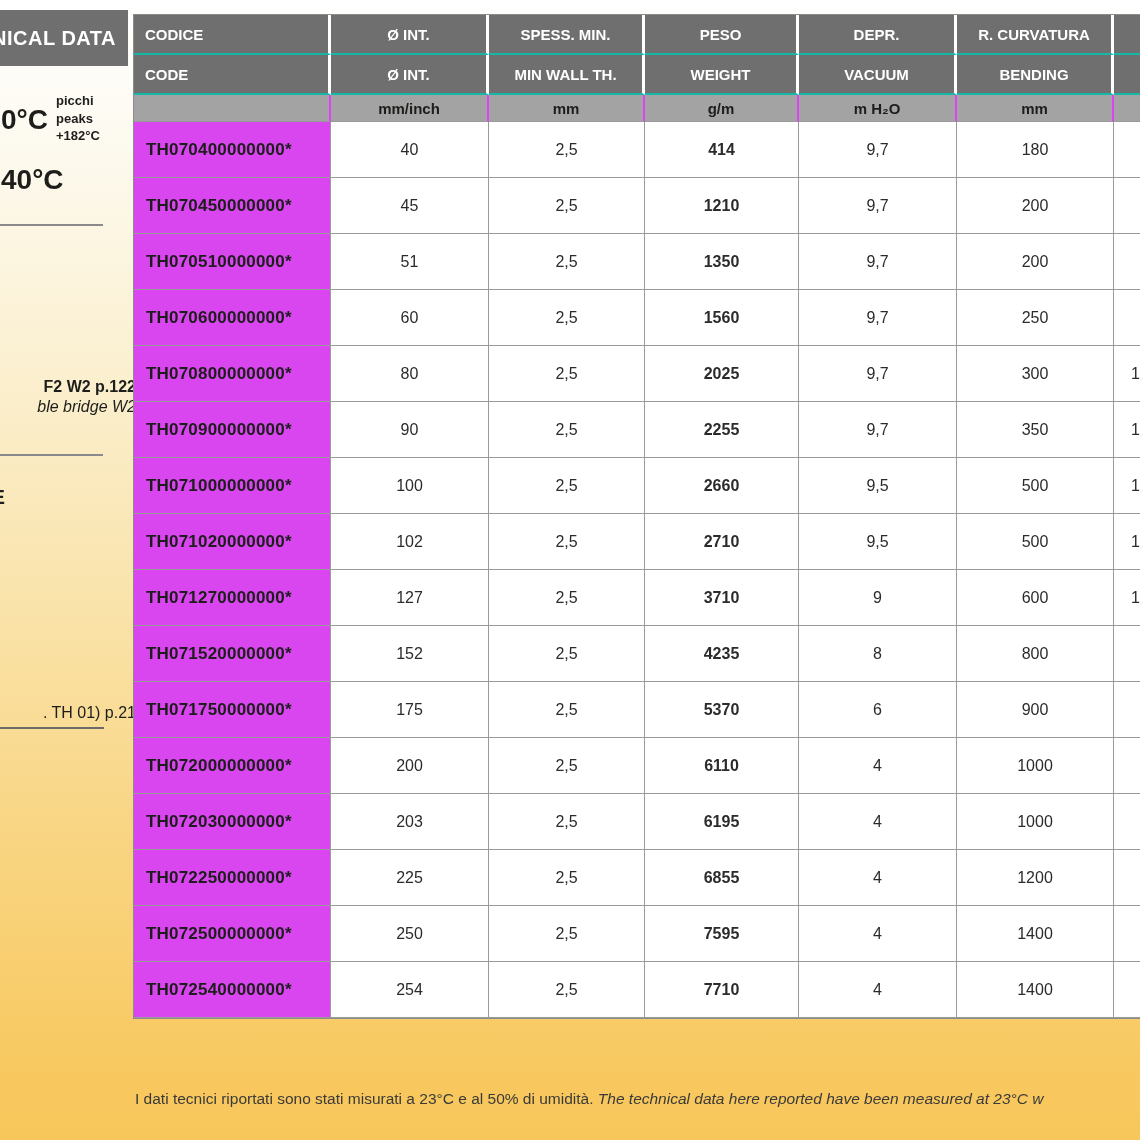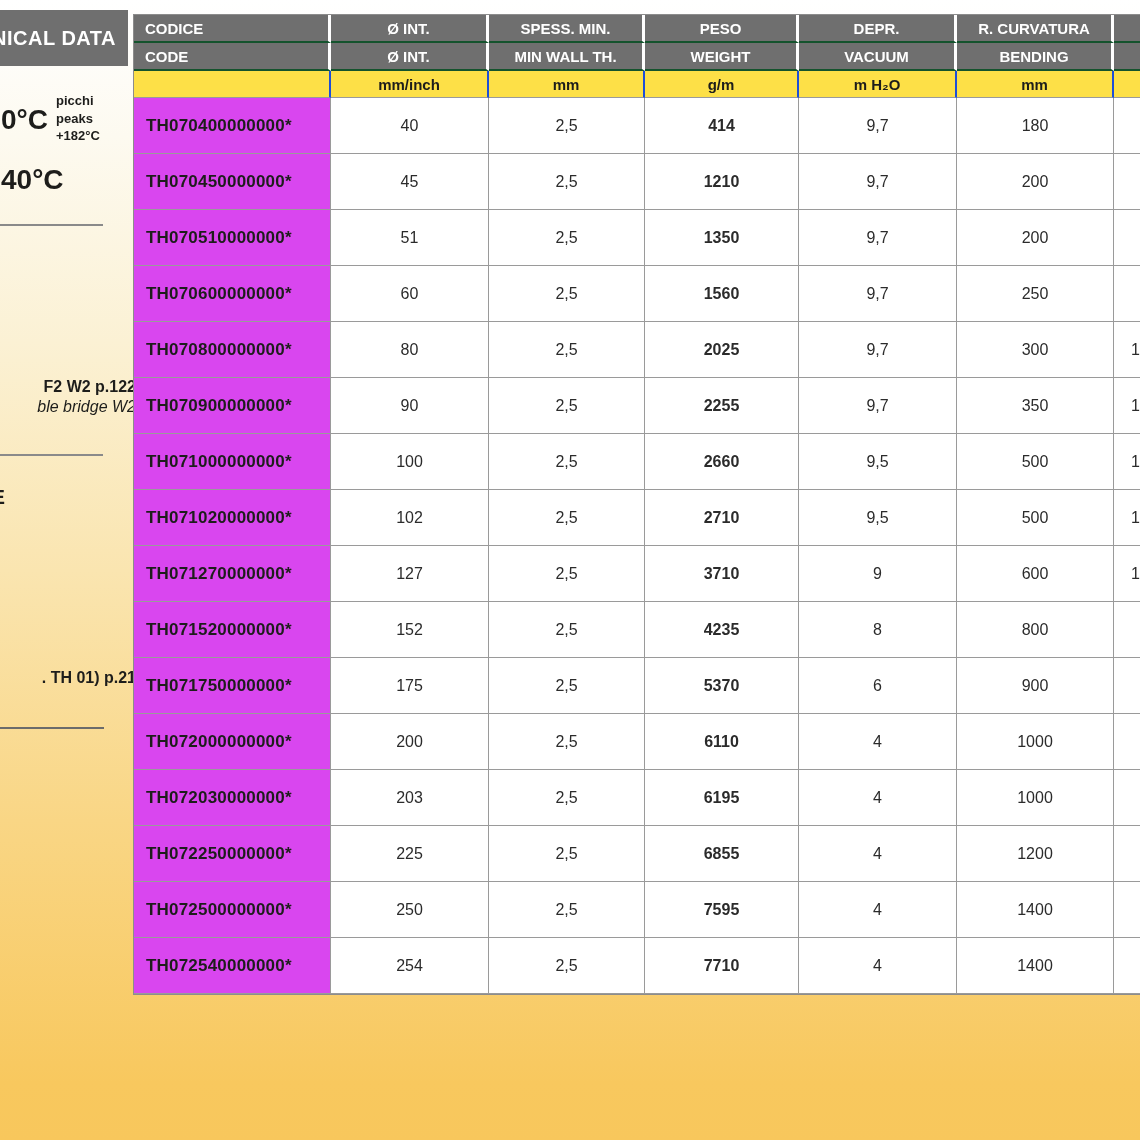--- a/index.html
+++ b/index.html
@@ -21,27 +21,27 @@
   .ref-block{position:absolute;left:0;width:104px;text-align:right;color:#1d1d1b;font-size:16px;line-height:20px;white-space:nowrap;padding-left:32px;}
   .ref-block .b{font-weight:bold;}
   .ref-block .i{font-style:italic;}
   .partial-letter{position:absolute;left:-9px;top:485px;font-weight:bold;font-size:21px;color:#1d1d1b;}
   
   .table-clip{position:absolute;left:133px;top:14px;width:1007px;overflow:hidden;}
   table{border-collapse:separate;border-spacing:0;table-layout:fixed;width:1060px;
         border:1.5px solid #8c8c8c;background:#ffffff;}
   td{box-sizing:border-box;overflow:hidden;white-space:nowrap;}
   .hrow td{
-    background:#6f6f6f;color:#ffffff;font-weight:bold;font-size:15px;height:28px;
-    text-align:center;border-right:3px solid #ffffff;border-bottom:2px solid #14532d;
+    background:#6f6f6f;color:#ffffff;font-weight:bold;font-size:15px;height:40px;
+    text-align:center;border-right:3px solid #ffffff;border-bottom:2px solid #14b8a6;
   }
   .hrow td.left{text-align:left;padding-left:11px;}
   .urow td{
-    background:#fde047;color:#1d1d1b;font-weight:bold;font-size:15px;height:27px;
-    text-align:center;border-right:2px solid #1d4ed8;border-bottom:1px solid #9a9a9a;
+    background:#a3a3a3;color:#1d1d1b;font-weight:bold;font-size:15px;height:27px;
+    text-align:center;border-right:2px solid #d946ef;border-bottom:1px solid #9a9a9a;
   }
   tbody.data td{
     height:56px;font-size:16px;color:#2b2b2b;text-align:center;
     border-right:1px solid #9a9a9a;border-bottom:1px solid #9a9a9a;background:#ffffff;
   }
   tbody.data td.code{
     background:#d946ef;text-align:left;padding-left:12px;font-weight:bold;font-size:17px;
     color:#1d1d1b;letter-spacing:.2px;
   }
   tbody.data td.bold{font-weight:bold;}
@@ -69,21 +69,21 @@
 
 <div class="ref-block" style="top:377px;">
   <div class="b">F2 W2 p.122</div>
   <div class="i">ble bridge W2</div>
 </div>
 
 <div class="sb-div" style="top:454px;width:103px;"></div>
 
 <div class="partial-letter">E</div>
 
-<div class="ref-block b" style="top:668px;font-weight:bold;">. TH 01) p.21</div>
+<div class="ref-block b" style="top:703px;font-weight:normal;">. TH 01) p.21</div>
 <div class="sb-div" style="top:727px;width:104px;background:#6b6b6b;"></div>
 
 <div class="table-clip">
 <table>
   <colgroup>
     <col style="width:197px">
         <col style="width:158px">
         <col style="width:156px">
     <col style="width:154px">
         <col style="width:158px">
@@ -262,13 +262,14 @@
     <td class="bold">7710</td>
     <td>4</td>
     <td>1400</td>
     <td class="extra"></td>
   </tr>
       </tbody>
 </table>
 </div>
 
 <div class="footnote">
+  <div><span>I dati tecnici riportati sono stati misurati a 23°C e al 50% di umidità. </span><span class="i">The technical data here reported have been measured at 23°C w</span></div>
 </div>
 
 </body></html>

